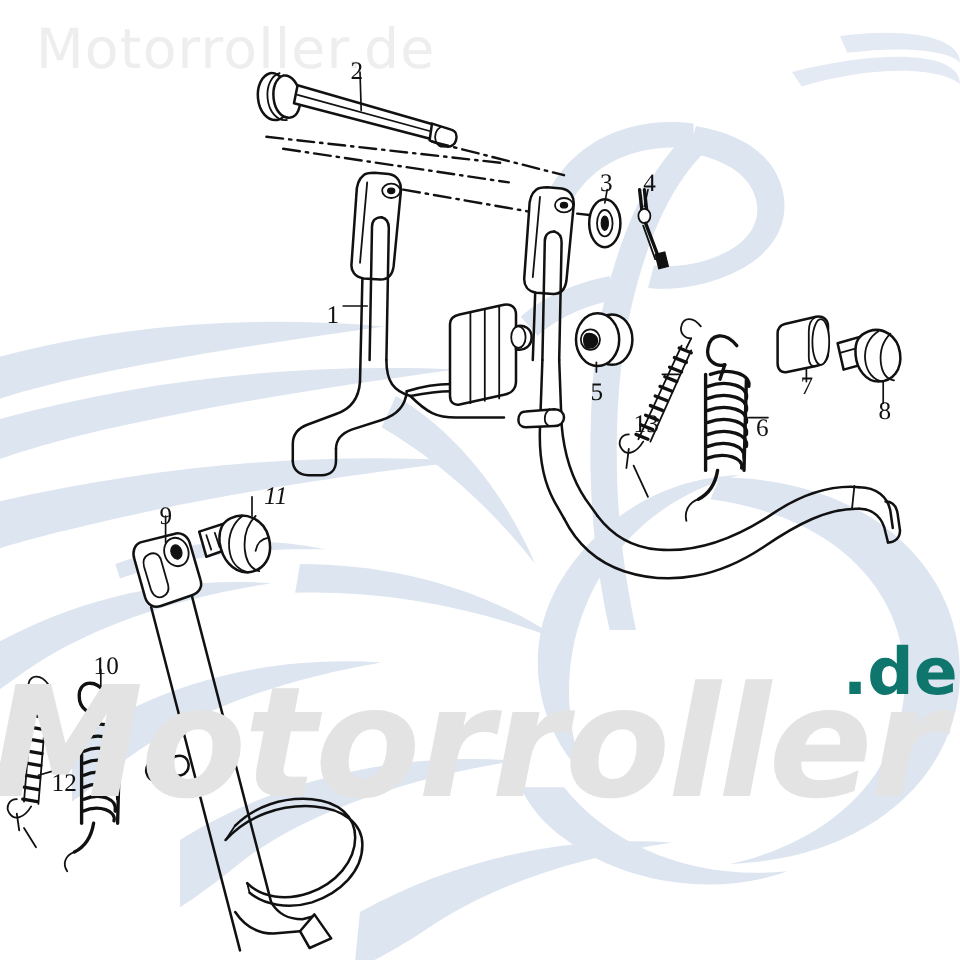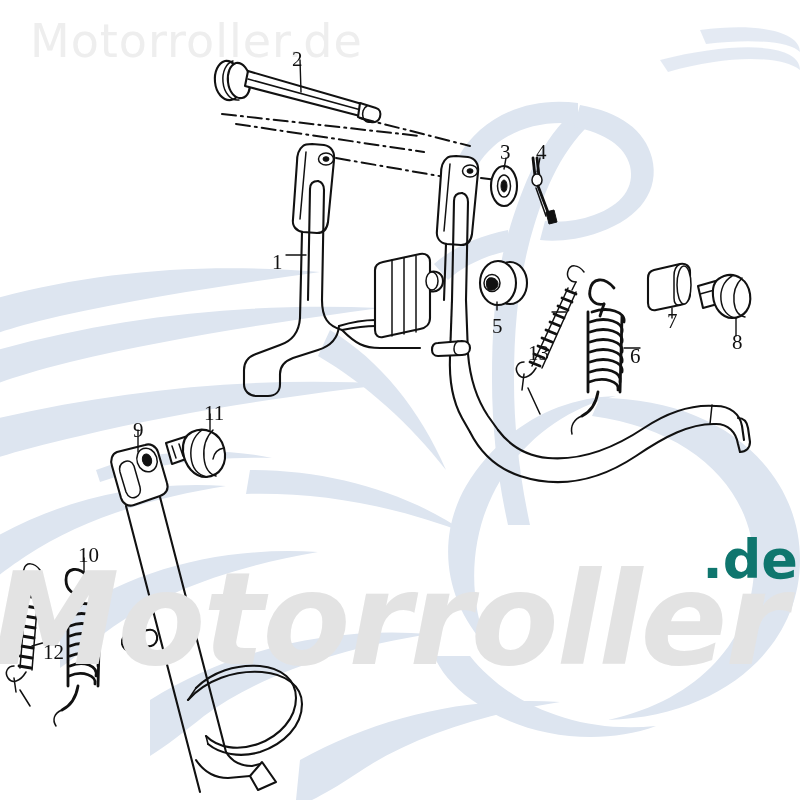--- a/index.html
+++ b/index.html
@@ -425,18 +425,18 @@
       <div class="lbl" style="left: 272px; top: 250px;">1</div>
       <div class="lbl" style="left: 292px; top: 47px;">2</div>
       <div class="lbl" style="left: 500px; top: 140px;">3</div>
       <div class="lbl" style="left: 536px; top: 140px;">4</div>
       <div class="lbl" style="left: 492px; top: 314px;">5</div>
       <div class="lbl" style="left: 630px; top: 344px;">6</div>
       <div class="lbl" style="left: 667px; top: 309px;">7</div>
       <div class="lbl" style="left: 732px; top: 330px;">8</div>
       <div class="lbl" style="left: 133px; top: 418px;">9</div>
       <div class="lbl" style="left: 78px; top: 543px; text-align: right;">10</div>
-      <div class="lbl" style="left: 204px; top: 401px;">11</div>
+      <div class="lbl" style="left: 220px; top: 401px; font-style: italic;">11</div>
       <div class="lbl" style="left: 11px; top: 640px; margin-left: 32px;">12</div>
       <div class="lbl" style="left: 528px; top: 305px; margin-top: 36px;">13</div>
     </div>
 
 </div>
 
 </body></html>

